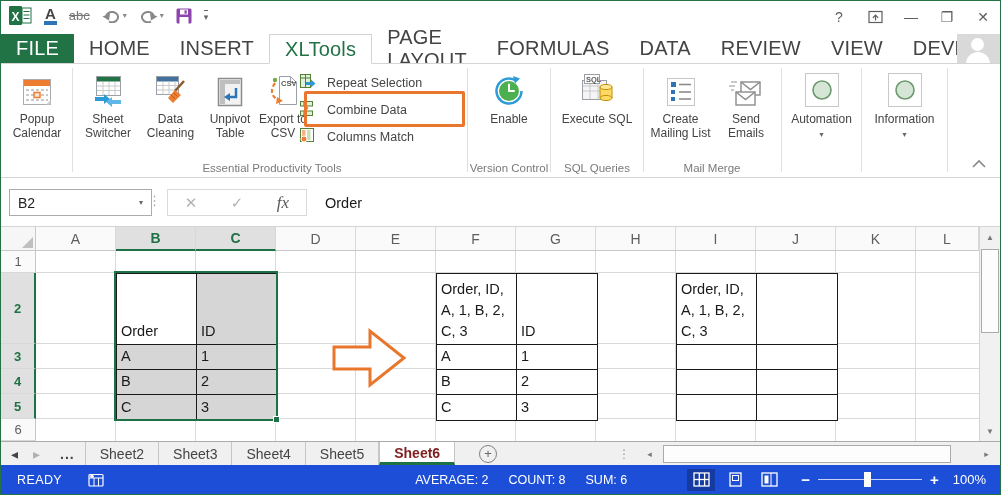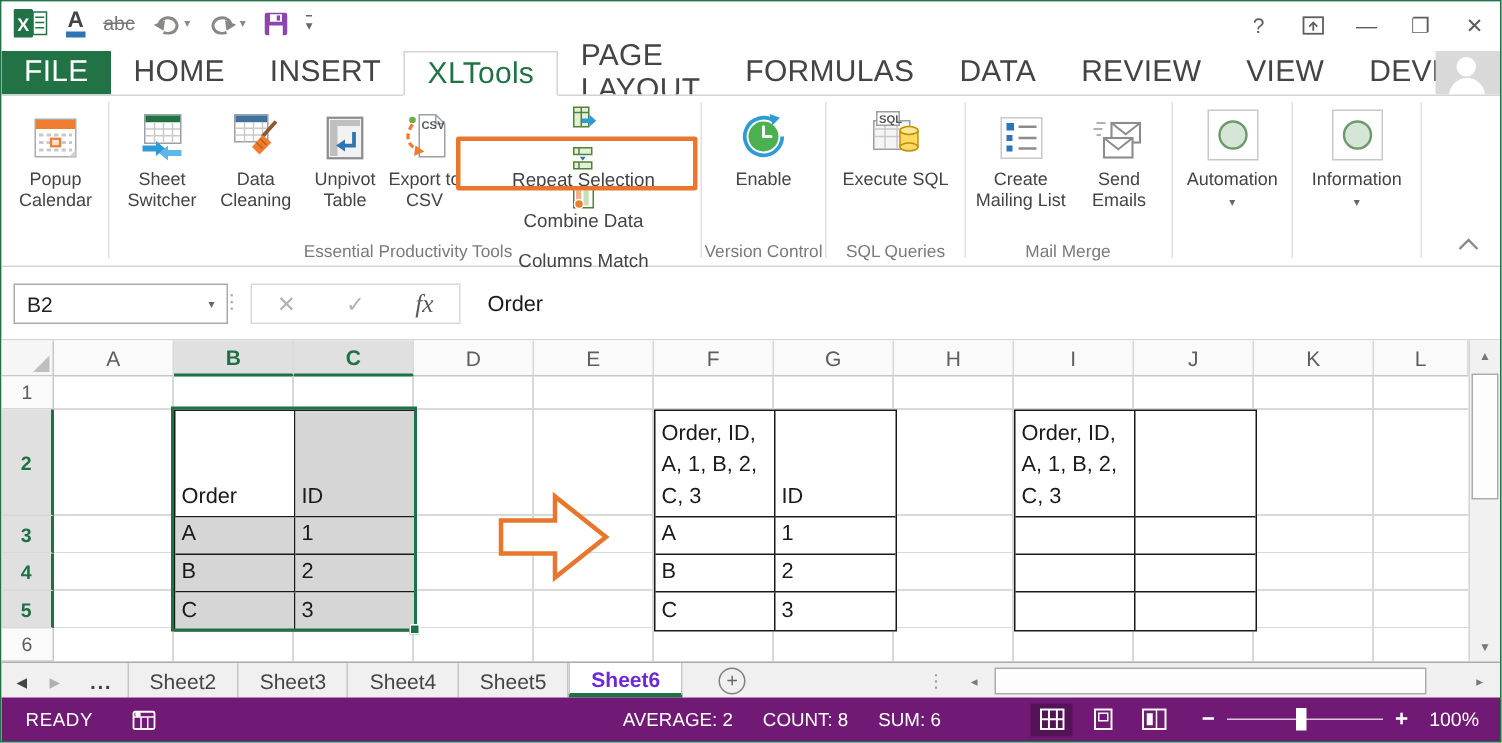--- a/index.html
+++ b/index.html
@@ -25,21 +25,21 @@
   .tab.active { color:#217346; background:#fff; border:1px solid #D4D4D4; border-bottom:1px solid #fff; margin-bottom:-1px; z-index:3; }
   .avatar { position:absolute; right:0; top:0; width:43px; height:29px; background:#D9D9D9; }
   .avatar .head { position:absolute; left:14px; top:4px; width:13px; height:13px; border-radius:50%; background:#fff; }
   .avatar .body { position:absolute; left:9px; top:18px; width:24px; height:14px; border-radius:12px 12px 0 0; background:#fff; }
 
   
   .ribbon { position:absolute; top:62px; left:0; right:0; height:115px; background:#fff; border-top:1px solid #D4D4D4; border-bottom:1px solid #D4D4D4; }
   .rsep { position:absolute; top:4px; height:104px; width:1px; background:#E0E0E0; }
   .rbtn { position:absolute; top:4px; height:92px; display:flex; flex-direction:column; align-items:center; text-align:center; font-size:12px; color:#444; line-height:14px; }
   .rbtn .ric { height:40px; display:flex; align-items:flex-end; justify-content:center; margin-bottom:4px; }
-  .sbtn { position:absolute; left:309px; width:154px; height:25px; display:flex; align-items:center; gap:23px; font-size:12.5px; color:#444; padding-left:4px;flex-direction:column; }
+  .sbtn { position:absolute; left:294px; width:154px; height:25px; display:flex; align-items:center; gap:11px; font-size:12.5px; color:#444; padding-left:4px; }
   .glabel { position:absolute; top:95px; height:18px; font-size:11.5px; color:#7A7A7A; text-align:center; line-height:18px; }
   .obox { position:absolute; left:303px; top:27px; width:161px; height:36px; border:3px solid #E8762C; border-radius:2px; z-index:5; }
   .ddsmall { font-size:8px; color:#666; margin-top:2px; }
   .collapse { position:absolute; right:14px; top:90px; color:#888; }
 
   
   .fbar { position:absolute; top:178px; left:0; right:0; height:48px; background:#fff; border-bottom:1px solid #D4D4D4; }
   .namebox { position:absolute; left:8px; top:10px; width:143px; height:27px; border:1px solid #ABABAB; display:flex; align-items:center; font-size:14px; color:#222; }
   .namebox .nbtext { padding-left:8px; flex:1; }
   .namebox .nbdd { width:20px; text-align:center; font-size:8px; color:#666; }
@@ -77,30 +77,30 @@
   .vscroll { position:absolute; left:978px; top:0; width:21px; height:214px; background:#F1F1F1; border-left:1px solid #D4D4D4; }
   .vs-btn { position:absolute; left:0; width:20px; height:20px; display:flex; align-items:center; justify-content:center; color:#777; font-size:8px; }
   .vs-thumb { position:absolute; left:1px; top:22px; width:18px; height:84px; background:#FDFDFD; border:1px solid #ABABAB; }
 
   
   .sheetbar { position:absolute; top:440px; left:0; right:0; height:24px; background:#F0F0F0; border-top:1px solid #ABABAB; display:flex; align-items:stretch; font-size:14px; color:#444; }
   .snav { display:flex; align-items:center; gap:15px; padding:0 10px 0 10px; }
   .snav .dim { color:#B0B0B0; }
   .soverflow { display:flex; align-items:center; padding:0 10px; border-right:1px solid #C6C6C6; font-weight:bold; letter-spacing:1px; }
   .stab { display:flex; align-items:center; padding:0 14px; border-right:1px solid #C6C6C6; }
-  .stab.active { background:#fff; color:#6d28d9; font-weight:bold; border-left:1px solid #C6C6C6; border-bottom:3px solid #1E7145; padding-top:1px; }
+  .stab.active { background:#fff; color:#7f1d1d; font-weight:bold; border-left:1px solid #C6C6C6; border-bottom:3px solid #1E7145; padding-top:1px; }
   .addsheet { width:18px; height:18px; border:1px solid #808080; border-radius:50%; display:flex; align-items:center; justify-content:center; font-size:13px; color:#666; align-self:center; margin-left:24px; }
   .sspacer { flex:1; }
   .ssplit { align-self:center; color:#999; font-size:12px; padding:0 6px; }
   .hs-btn { width:27px; display:flex; align-items:center; justify-content:center; color:#777; font-size:9px; }
   .hs-thumb { width:288px; background:#FDFDFD; border:1px solid #ABABAB; align-self:center; height:18px; }
   .hs-track { width:22px; }
 
   
-  .statusbar { position:absolute; top:464px; left:0; right:0; bottom:0; background:#701a75; color:#fff; display:flex; align-items:center; font-size:12.5px; }
+  .statusbar { position:absolute; top:464px; left:0; right:0; bottom:0; background:#1d4ed8; color:#fff; display:flex; align-items:center; font-size:12.5px; }
   .sb-ready { margin-left:16px; letter-spacing:.4px; }
   .sb-macro { margin-left:26px; display:flex; align-items:center; }
   .sb-spacer { flex:1; }
   .sb-stat { margin-right:20px; }
   .sb-views { display:flex; align-items:center; gap:6px; margin:0 18px 0 20px; }
   .sb-view { width:28px; height:22px; display:flex; align-items:center; justify-content:center; }
   .sb-view.active { background:rgba(0,0,0,.25); }
   .sb-zoomctl { display:flex; align-items:center; gap:8px; margin-right:14px; }
   .zoomtrack { position:relative; width:104px; height:15px; }
   .zoomtrack .line { position:absolute; left:0; right:0; top:7px; height:1px; background:rgba(255,255,255,.75); }

